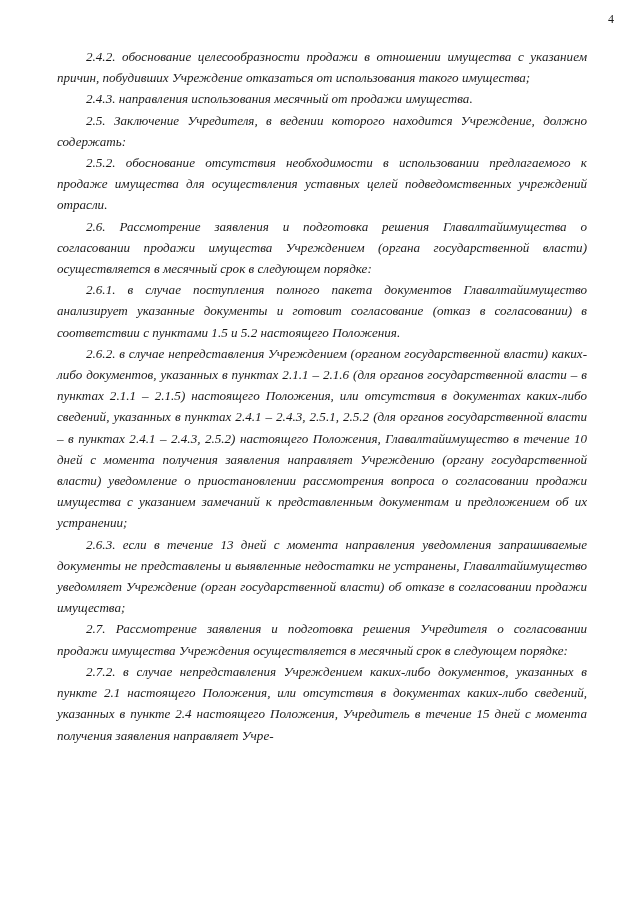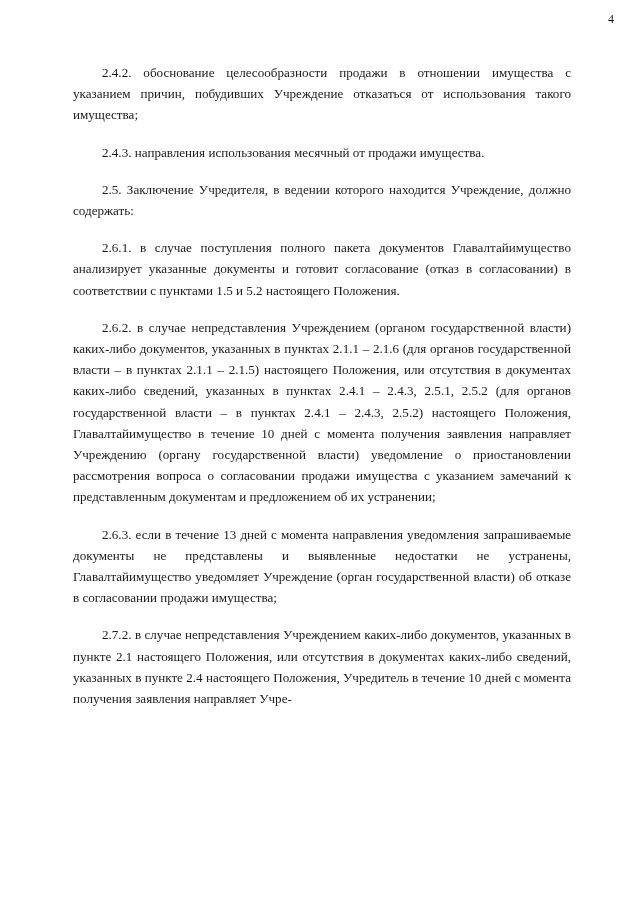--- a/index.html
+++ b/index.html
@@ -30,36 +30,40 @@
     top: 46px;
     left: 57px;
     width: 530px;
     font-size: 13.1px;
     line-height: 21.2px;
     text-align: justify;
     text-justify: inter-word;
     hyphens: manual;
   }
   p.para {
-    margin: 16px;
+    margin: 0;
     padding: 0;
     text-indent: 29px;
     text-align: justify;
+    font-style: italic;
   }
 </style>
 </head>
 <body>
 
 <div class="page">
 
   <div class="page-number">4</div>
 
   <div class="body-text">
     <p class="para">2.4.2. обоснование целесообразности продажи в отношении имущества с указанием причин, побудивших Учреждение отказаться от использования та­кого имущества;</p>
     <p class="para">2.4.3. направления использования месячный от продажи имущества.</p>
     <p class="para">2.5. Заключение Учредителя, в ведении которого находится Учрежде­ние, должно содержать:</p>
+    <p class="para">2.5.2. обоснование отсутствия необходимости в использовании предла­гаемого к продаже имущества для осуществления уставных целей подведом­ственных учреждений отрасли.</p>
+    <p class="para">2.6. Рассмотрение заявления и подготовка решения Главалтайимущества о согласовании продажи имущества Учреждением (органа государственной власти) осуществляется в месячный срок в следующем порядке:</p>
     <p class="para">2.6.1. в случае поступления полного пакета документов Главалтайиму­щество  анализирует указанные документы и готовит согласование (отказ в согласовании) в соответствии с пунктами 1.5 и 5.2 настоящего Положения.</p>
     <p class="para">2.6.2. в случае непредставления Учреждением (органом государствен­ной власти) каких-либо документов, указанных в пунктах 2.1.1 – 2.1.6 (для ор­ганов государственной власти – в пунктах 2.1.1 – 2.1.5) настоящего Положе­ния, или отсутствия в документах каких-либо сведений, указанных в пунктах 2.4.1 – 2.4.3, 2.5.1, 2.5.2 (для органов государственной власти – в пунктах 2.4.1 – 2.4.3, 2.5.2) настоящего Положения, Главалтайимущество в течение 10 дней с момента получения заявления направляет Учреждению (органу госу­дарственной власти) уведомление о приостановлении рассмотрения вопроса о согласовании продажи имущества с указанием замечаний к представленным документам и предложением об их устранении;</p>
     <p class="para">2.6.3. если в течение 13  дней с момента направления уведомления за­прашиваемые документы не представлены и выявленные недостатки не устра­нены, Главалтайимущество уведомляет Учреждение (орган государственной власти) об отказе в согласовании продажи имущества;</p>
-    <p class="para">2.7.2. в случае непредставления Учреждением каких-либо документов, указанных в пункте 2.1 настоящего Положения, или отсутствия в документах каких-либо сведений, указанных в пункте 2.4 настоящего Положения, Учре­дитель в течение 10  дней с момента получения заявления направляет Учре-</p>
+    <p class="para">2.7. Рассмотрение заявления и подготовка решения Учредителя о согла­совании продажи имущества Учреждения осуществляется в месячный срок в следующем порядке:</p>
+    <p class="para">2.7.2. в случае непредставления Учреждением каких-либо документов, указанных в пункте 2.1 настоящего Положения, или отсутствия в документах каких-либо сведений, указанных в пункте 2.4 настоящего Положения, Учре­дитель в течение 15  дней с момента получения заявления направляет Учре-</p>
   </div>
 
 </div>
 
 </body></html>

